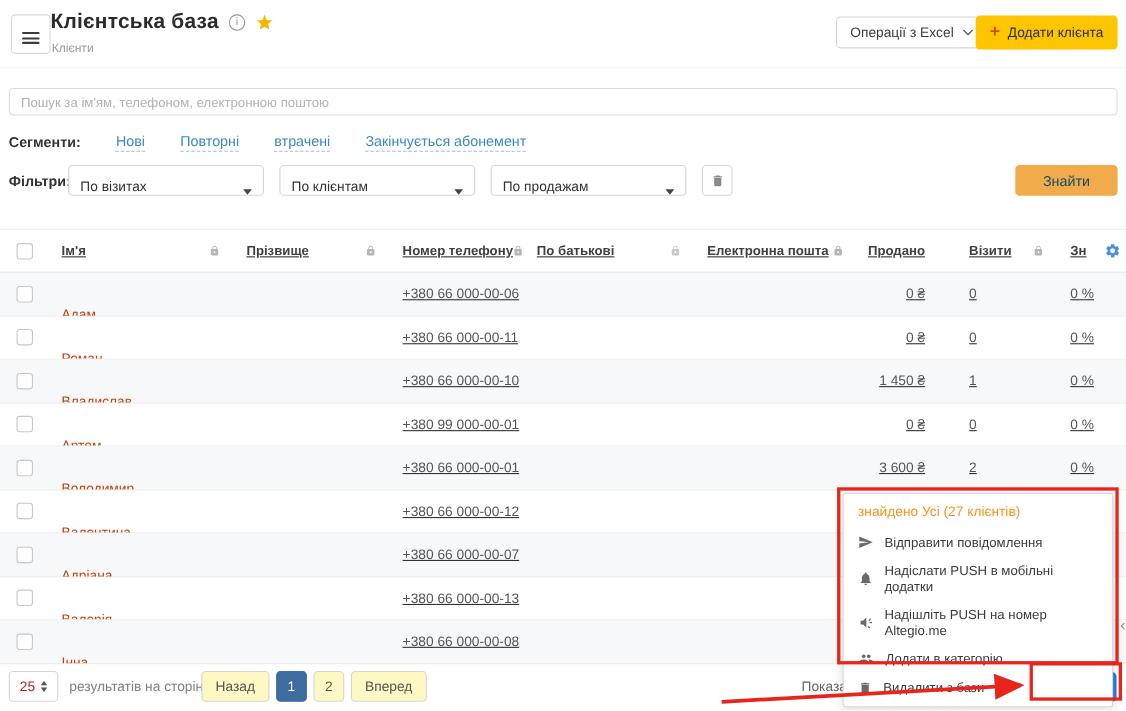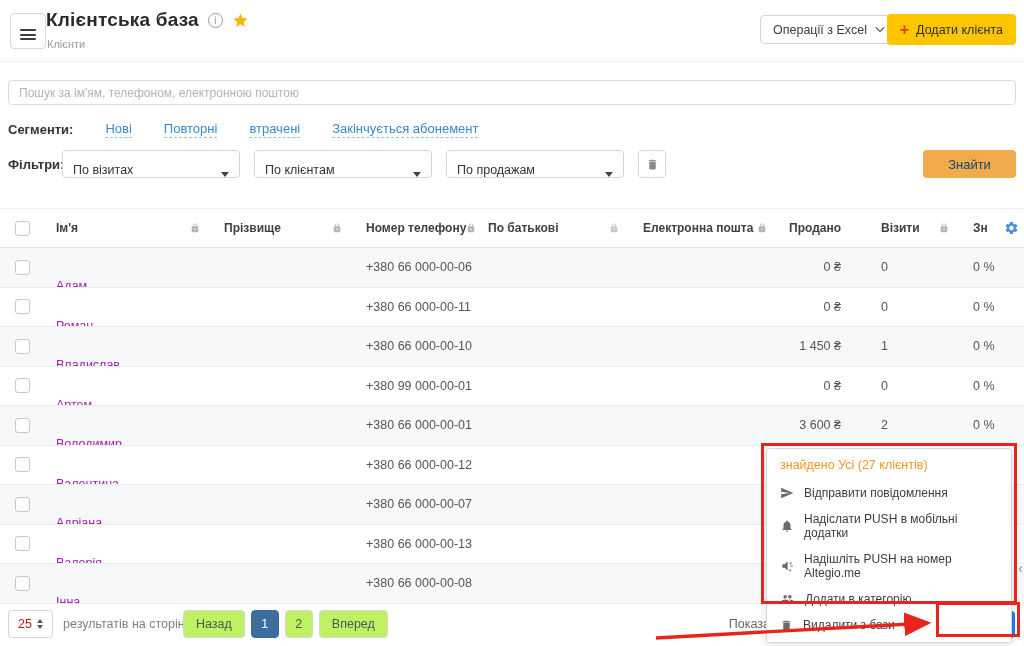--- a/index.html
+++ b/index.html
@@ -45,53 +45,53 @@
   .dropdown { width:178px; height:28px; background:#fff; border:1px solid #d5d5d5; border-radius:4px;
     display:flex; align-items:flex-end; padding:0 10px; font-size:12.5px; color:#333; margin-right:14px; cursor:pointer; }
   .caret { width:0; height:0; border-left:4px solid transparent; border-right:4px solid transparent;
     border-top:5px solid #444; margin-left:auto; }
   .trash-btn { width:28px; height:28px; background:#fff; border:1px solid #d5d5d5; border-radius:4px;
     display:flex; align-items:center; justify-content:center; cursor:pointer; }
   .btn-find { margin-left:auto; width:93px; height:28px; background:#f2ab4a; color:#0c4a6e; border:none;
     border-radius:4px; font-size:13px; cursor:pointer; font-family:inherit; }
 
   
-  .table { position:absolute; top:208px; left:0; width:1024px; }
+  .table { position:absolute; top:208px; left:0; width:1024px;text-decoration:underline; }
   .row { display:grid; grid-template-columns:44px 168px 142px 122px 155px 148px 90px 92px 1fr; }
   .thead { height:40px; border-top:1px solid #efefef; border-bottom:1px solid #e4e4e4; background:#fff; }
   .thead .cell { font-size:12px; font-weight:700; color:#404040; }
   .tbody .row { height:39.5px; border-bottom:1px solid #ececec; cursor:pointer; }
   .tbody .row:nth-child(odd) { background:#f7f8f9; }
   .tbody .row:nth-child(even) { background:#ffffff; }
   .cell { display:flex; align-items:center; padding:0 12px; font-size:12.5px; color:#555;
     overflow:hidden; white-space:nowrap; }
   .c-check { justify-content:center; padding:0; }
   .c-sold { justify-content:flex-end; padding-right:28px; }
   .c-disc { position:relative; }
   .checkbox { display:inline-block; width:15px; height:15px; background:#fff; border:1px solid #c8c8c8;
     border-radius:3px; cursor:pointer; }
-  .name-link { color:#a21caf; text-decoration:none; cursor:pointer;margin-top:38px; }
+  .name-link { color:#c2410c; text-decoration:none; cursor:pointer;margin-top:38px; }
   .lock { margin-left:auto; flex:0 0 auto; }
   .gear { position:absolute; right:5px; top:50%; transform:translateY(-50%); cursor:pointer; }
 
   
   .popup { position:absolute; left:766px; top:448px; width:246px; background:#fff; border:1px solid #d8d8d8;
     border-radius:3px; box-shadow:0 2px 10px rgba(0,0,0,.12); z-index:6; padding-bottom:4px; }
   .popup-header { padding:9px 13px 8px; color:#f7941e; font-size:12.5px; }
   .popup-item { display:flex; align-items:center; gap:10px; padding:6px 13px; font-size:12px; color:#3c3c3c; cursor:pointer; }
   .popup-item svg { flex:0 0 auto; }
 
   
   .footer { position:absolute; top:604px; left:0; width:1024px; height:42px; background:#fff; }
   .per-page { position:absolute; left:8px; top:6px; width:45px; height:28px; border:1px solid #d5d5d5;
     border-radius:4px; background:#fff; display:flex; align-items:center; justify-content:center; gap:5px;
     font-size:12.5px; color:#b91c1c; cursor:pointer; }
   .pp-label { position:absolute; left:63px; top:13px; font-size:12.5px; color:#808080; }
   .pagination { position:absolute; left:183px; top:6px; display:flex; gap:6px; }
-  .pagination button { height:28px; min-width:28px; padding:0 12px; background:#bef264; border:1px solid #d5d5d5;
+  .pagination button { height:28px; min-width:28px; padding:0 12px; background:#fef9c3; border:1px solid #d5d5d5;
     border-radius:4px; font-size:12.5px; color:#555; cursor:pointer; font-family:inherit; }
   .pagination .page { padding:0; width:28px; }
   .pagination .page.active { background:#3f6c9e; border-color:#3f6c9e; color:#fff; }
   .results-info { position:absolute; right:93px; top:13px; font-size:12.5px; color:#666; }
   .btn-actions { position:absolute; right:9px; top:7px; height:27px; width:71px; background:#1a82e2; border:none;
     border-radius:4px; color:#fff; font-size:13px; display:flex; align-items:center; justify-content:center;
     gap:7px; cursor:pointer; font-family:inherit; }
   .ud { display:inline-flex; flex-direction:column; gap:2px; }
   .ud i { display:block; width:0; height:0; border-left:3.5px solid transparent; border-right:3.5px solid transparent; }
   .ud .up { border-bottom:4px solid currentColor; }

